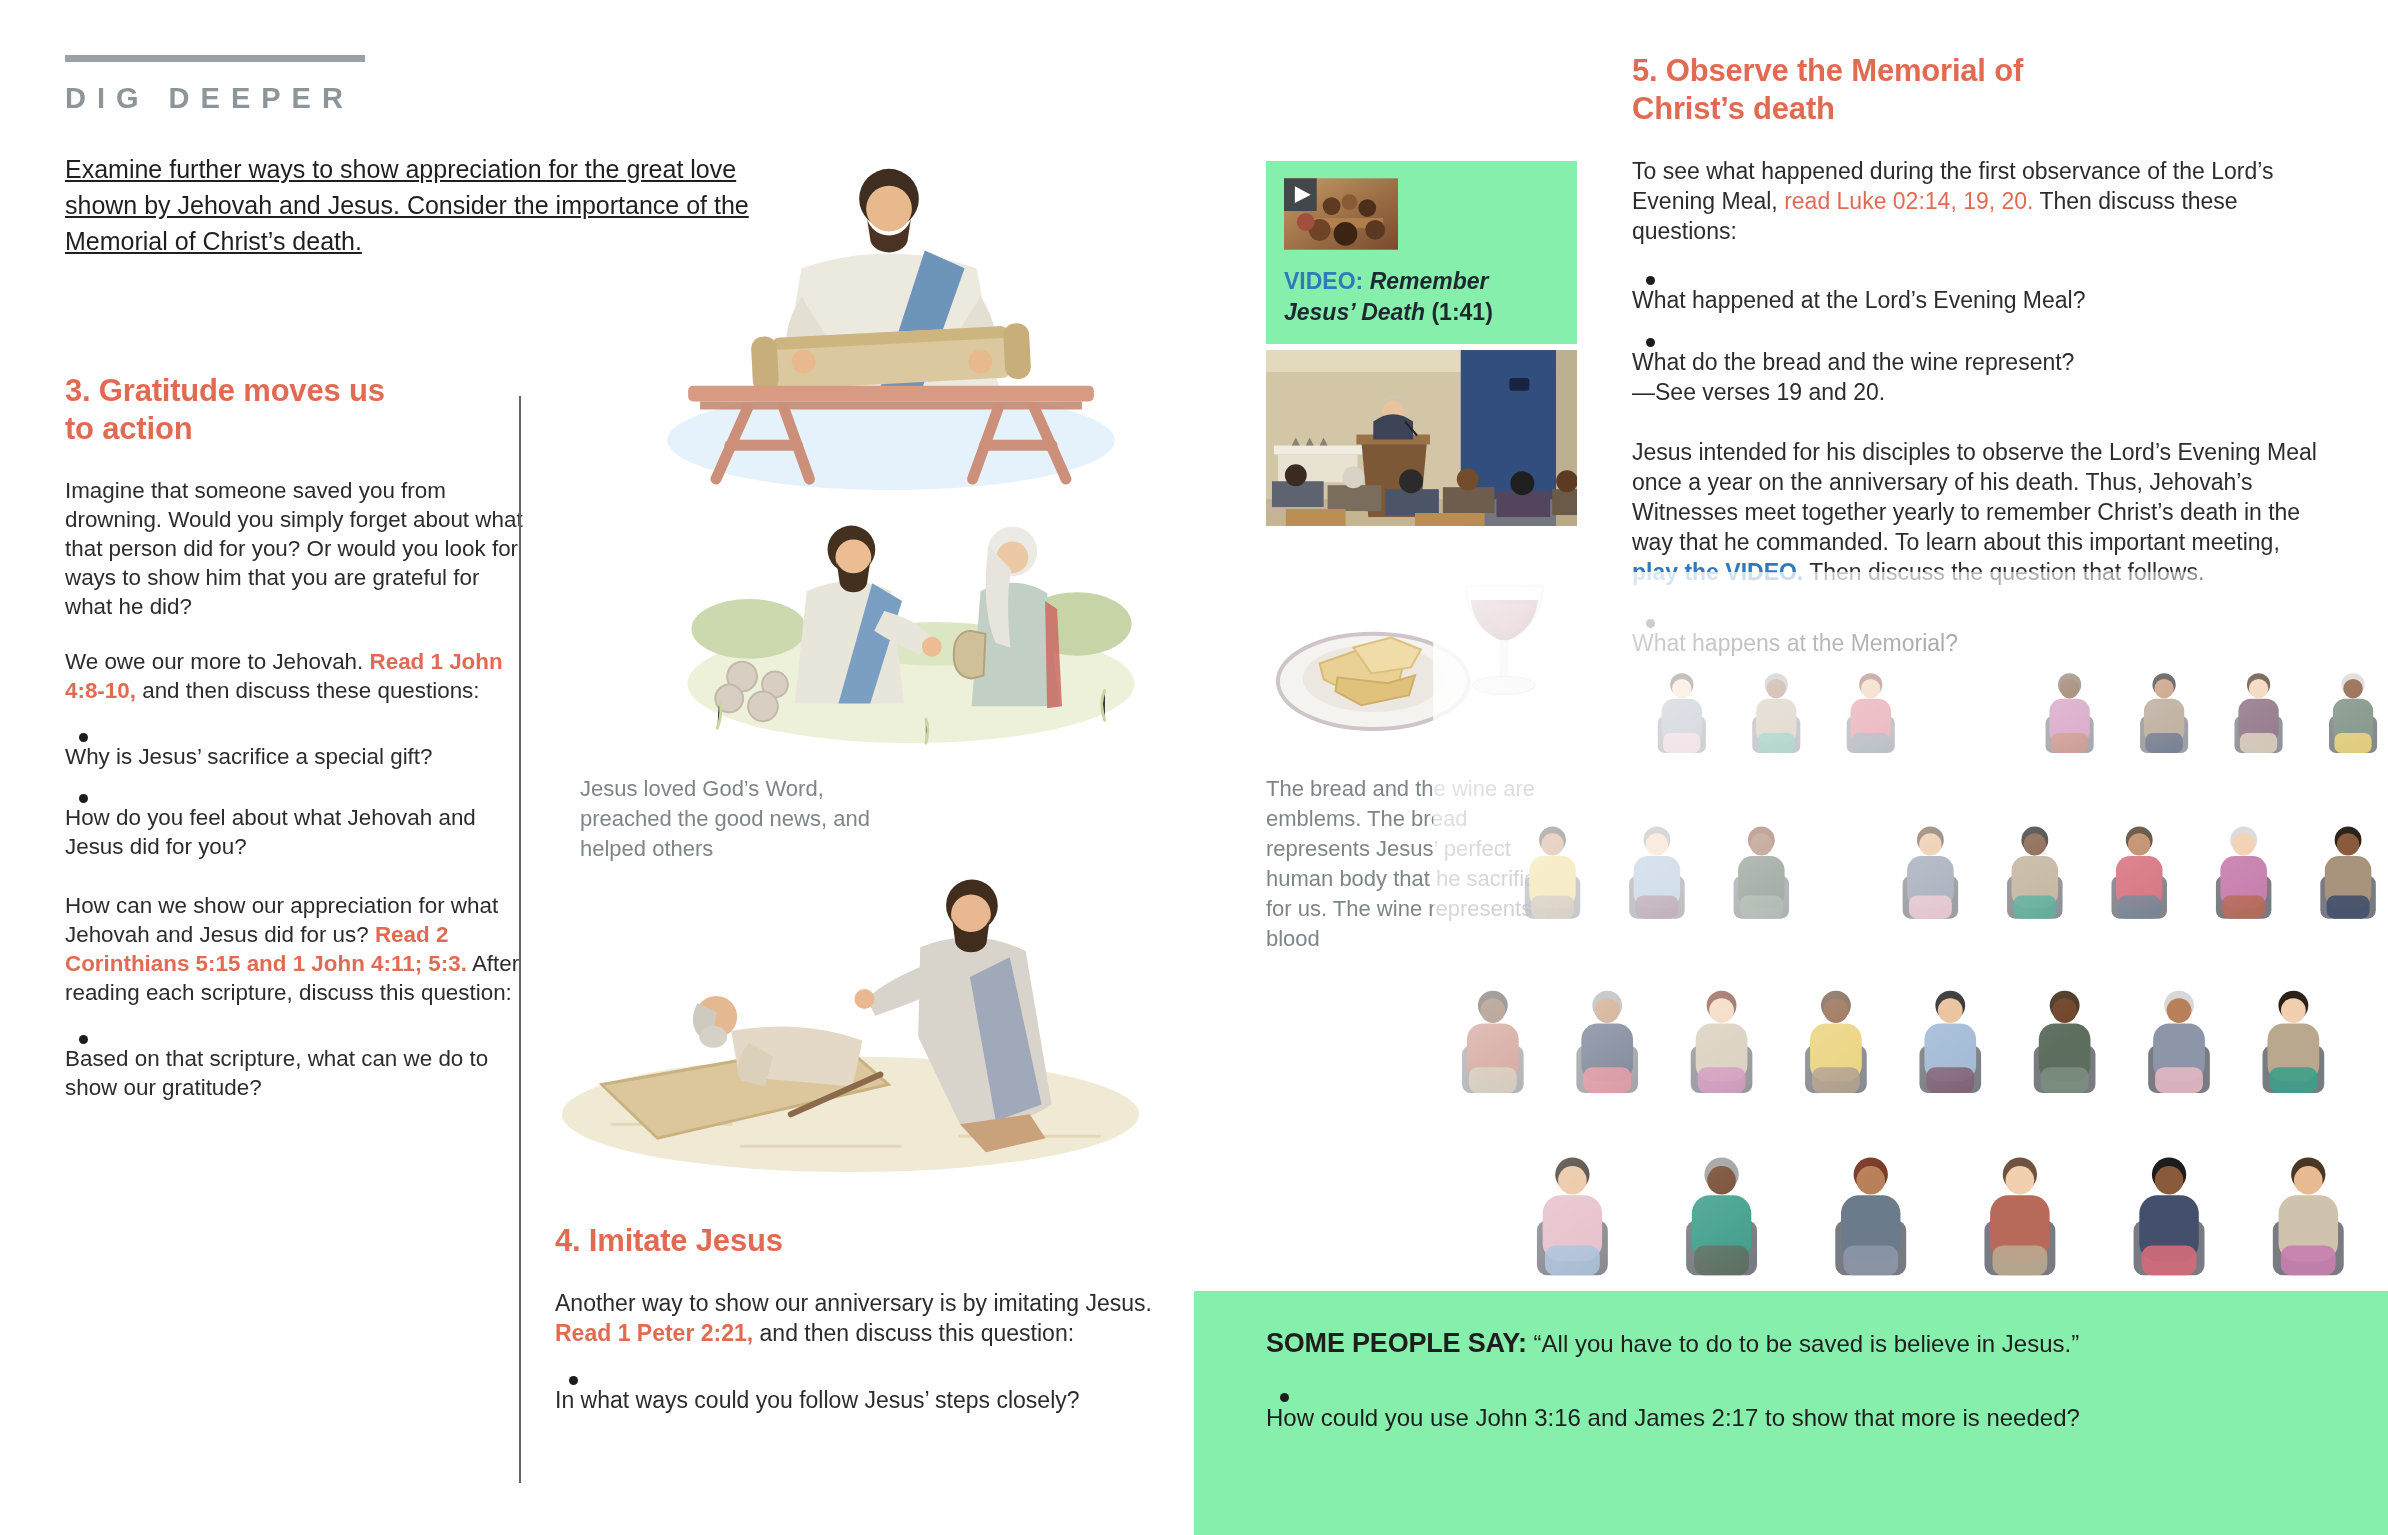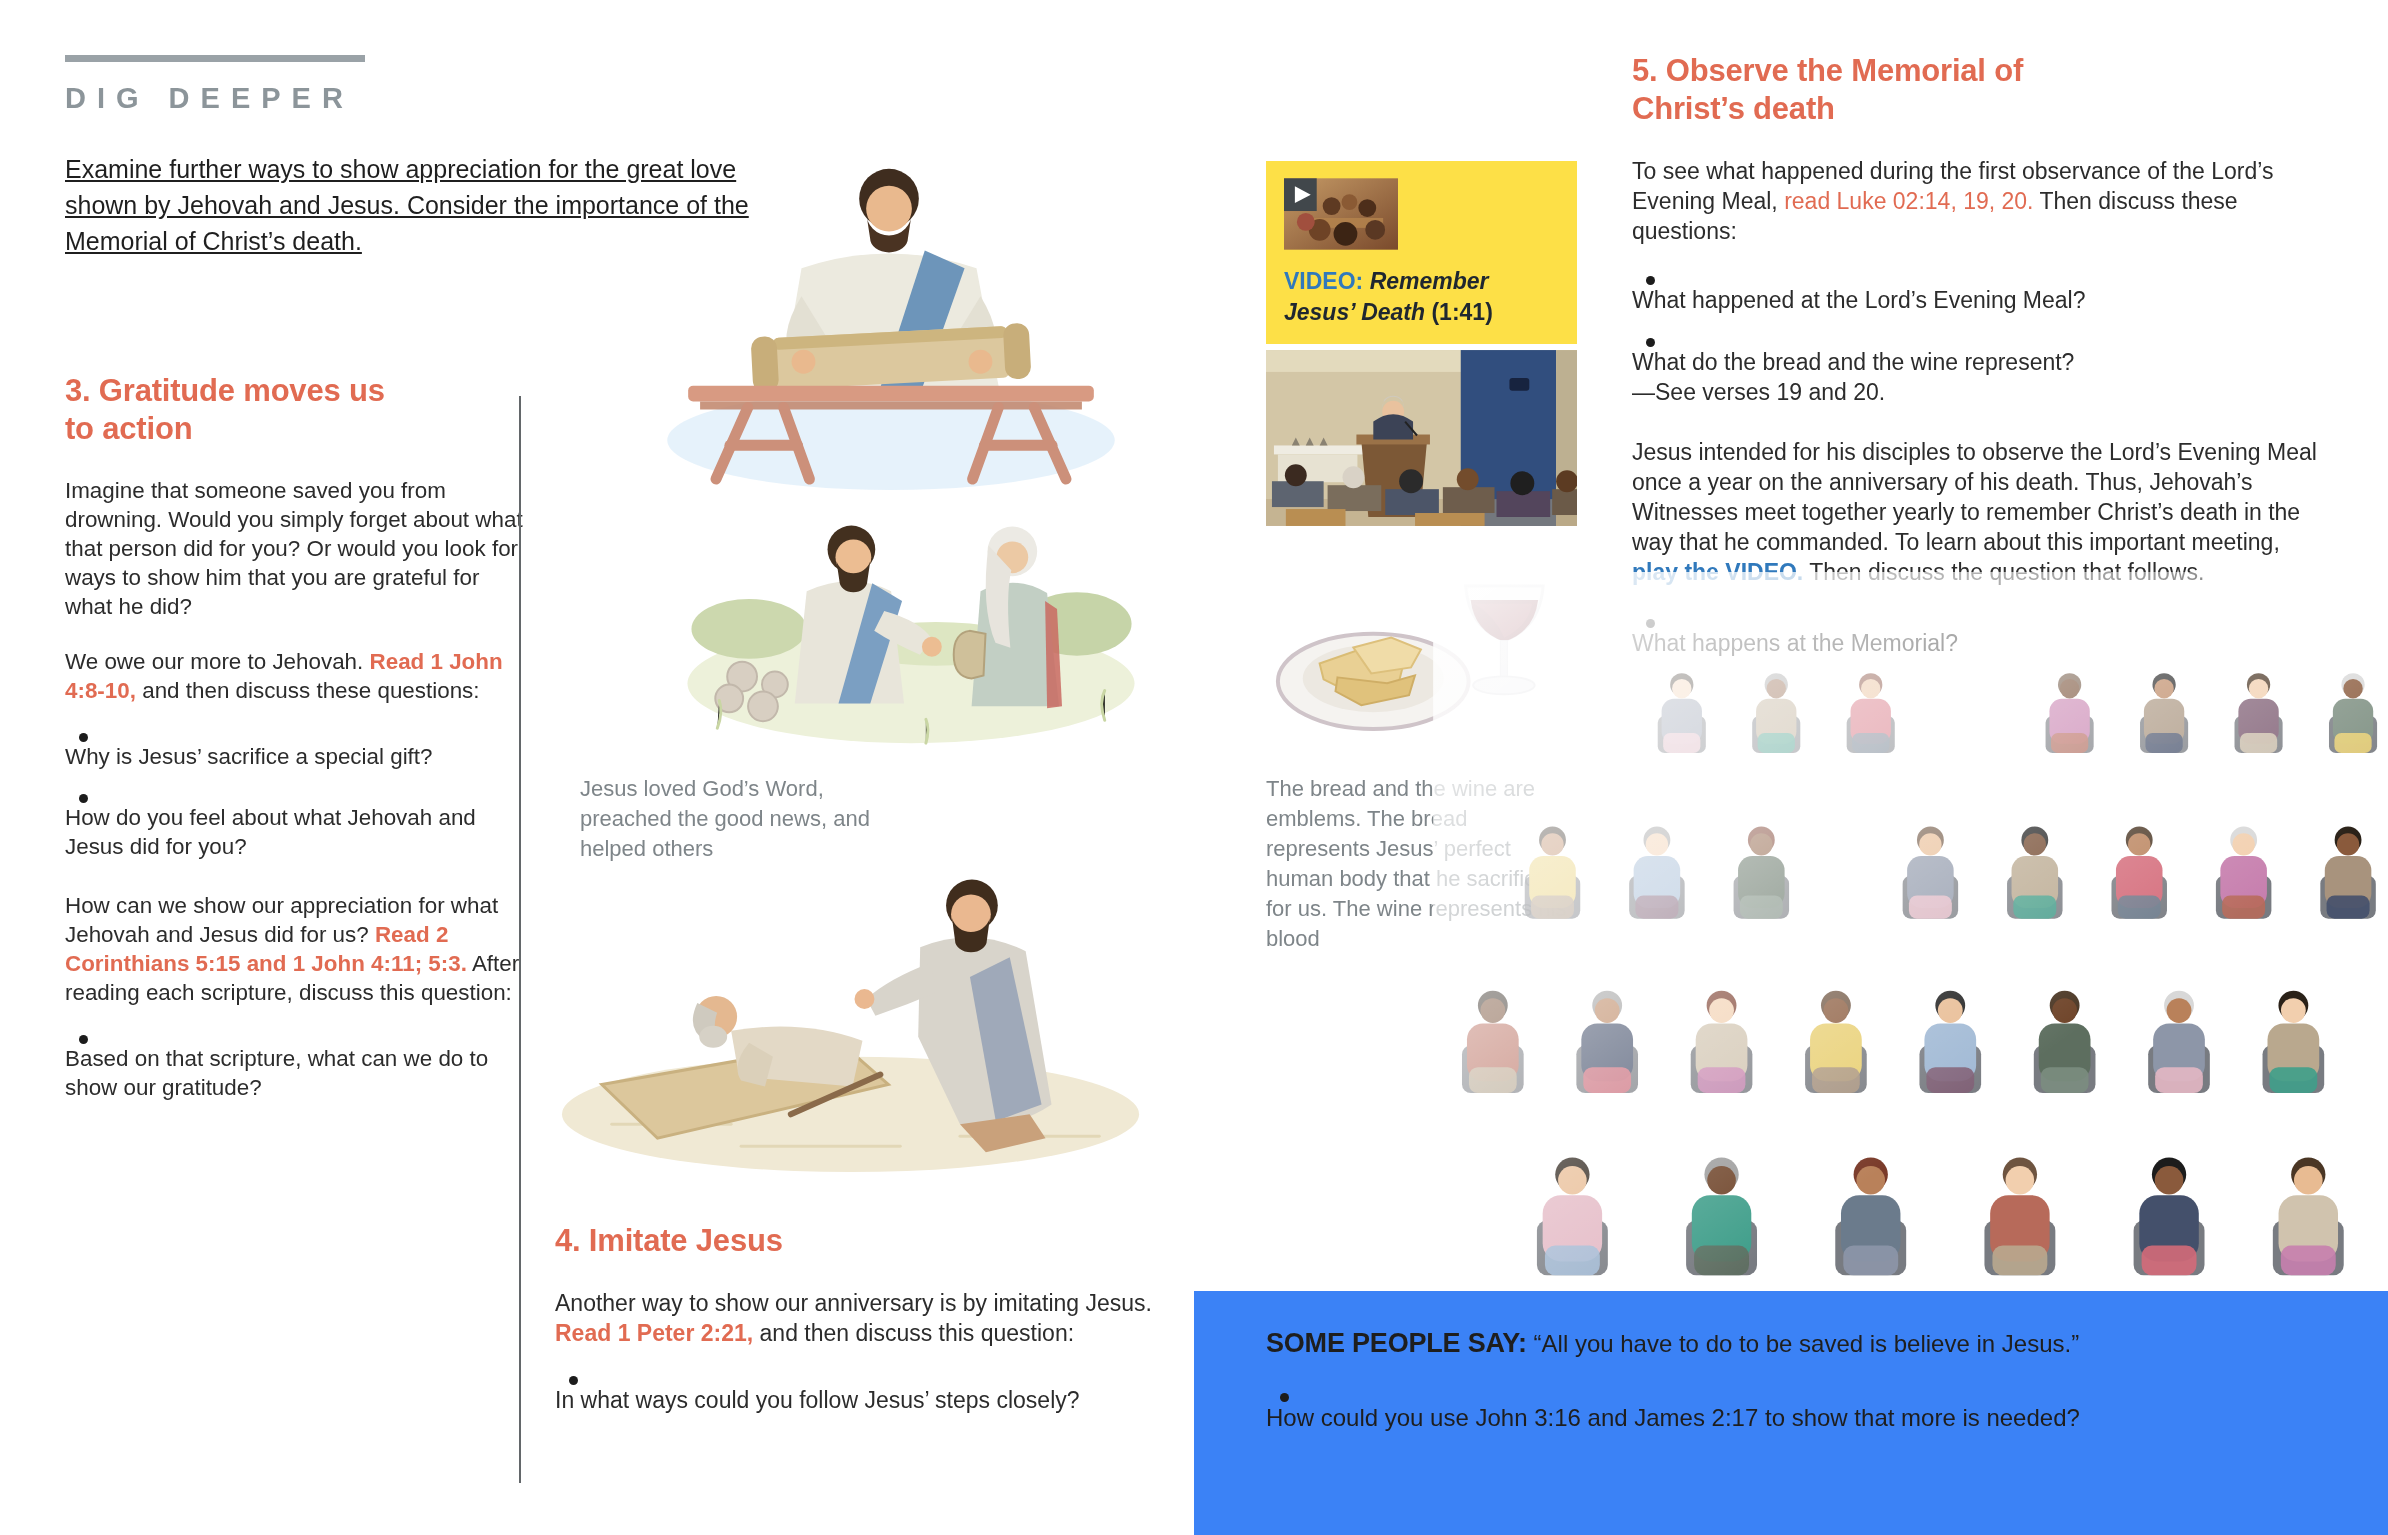--- a/index.html
+++ b/index.html
@@ -30,29 +30,29 @@
   .bullet { display:flex; margin-top:13px;flex-direction:column; }
   .bullet .dot { flex:0 0 auto; width:9px; height:9px; border-radius:50%; background:#1c1c1c; margin:10px 14px 0 14px; }
   .bullet .btxt { flex:1 1 auto; }
   .block { display:block; }
 
   .caption { font-size:22px; line-height:30px; color:#7e8589; }
 
   .divider { width:2px; background:#63676a; }
 
   
-  .video-box { width:311px; height:183px; background:#fde047; padding:17px 18px; }
+  .video-box { width:311px; height:183px; background:#86efac; padding:17px 18px; }
   .thumb-wrap { position:relative; width:114px; height:72px; }
   .thumb-wrap svg { display:block; }
   .video-text { margin-top:16px; font-size:23px; line-height:31px; font-weight:700; color:#1f2730; }
   .video-label { color:#3079bc; font-weight:700; }
   .video-title { font-style:italic; }
 
   
-  .say-panel { left:1194px; top:1291px; width:1194px; height:245px; background:#3b82f6; padding:36px 40px 0 72px; }
+  .say-panel { left:1194px; top:1291px; width:1194px; height:245px; background:#86efac; padding:36px 40px 0 72px; }
   .say-line { font-size:24px; line-height:32px; color:#1e1e1e; }
   .say-label { font-size:27px; font-weight:700; letter-spacing:-0.2px; }
   .say-panel .bullet { margin-top:22px; }
   .say-panel .dot { margin-top:11px; }
 
   svg { display:block; }
 </style>
 </head>
 <body>
 

